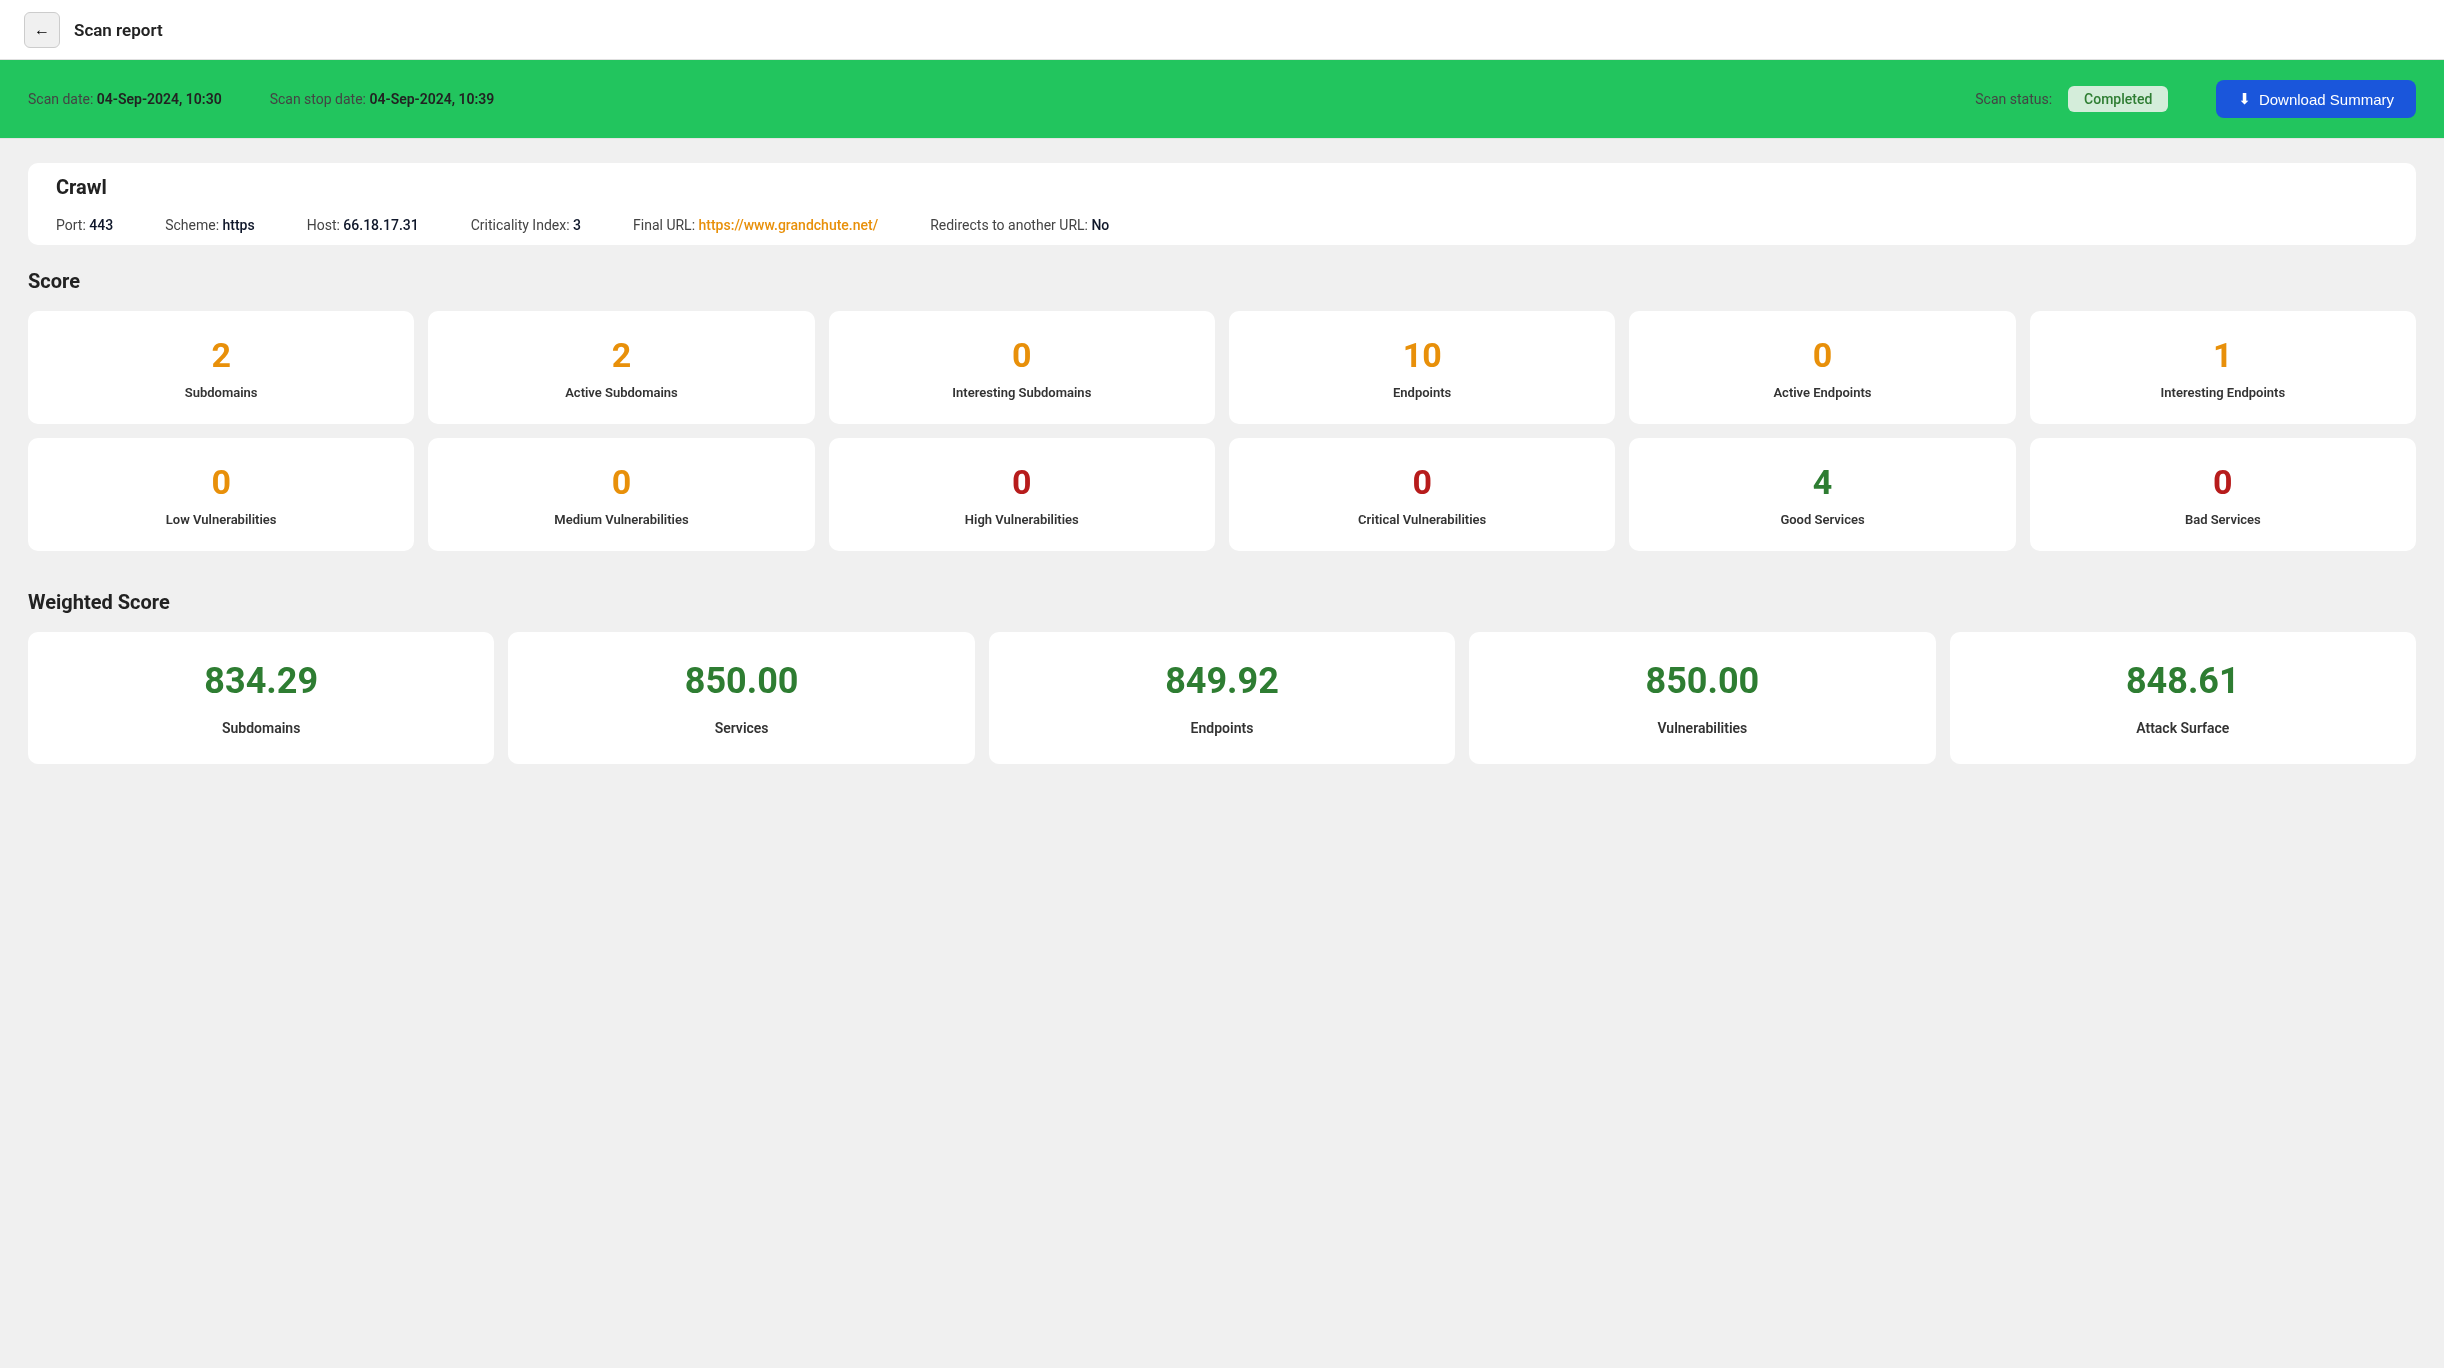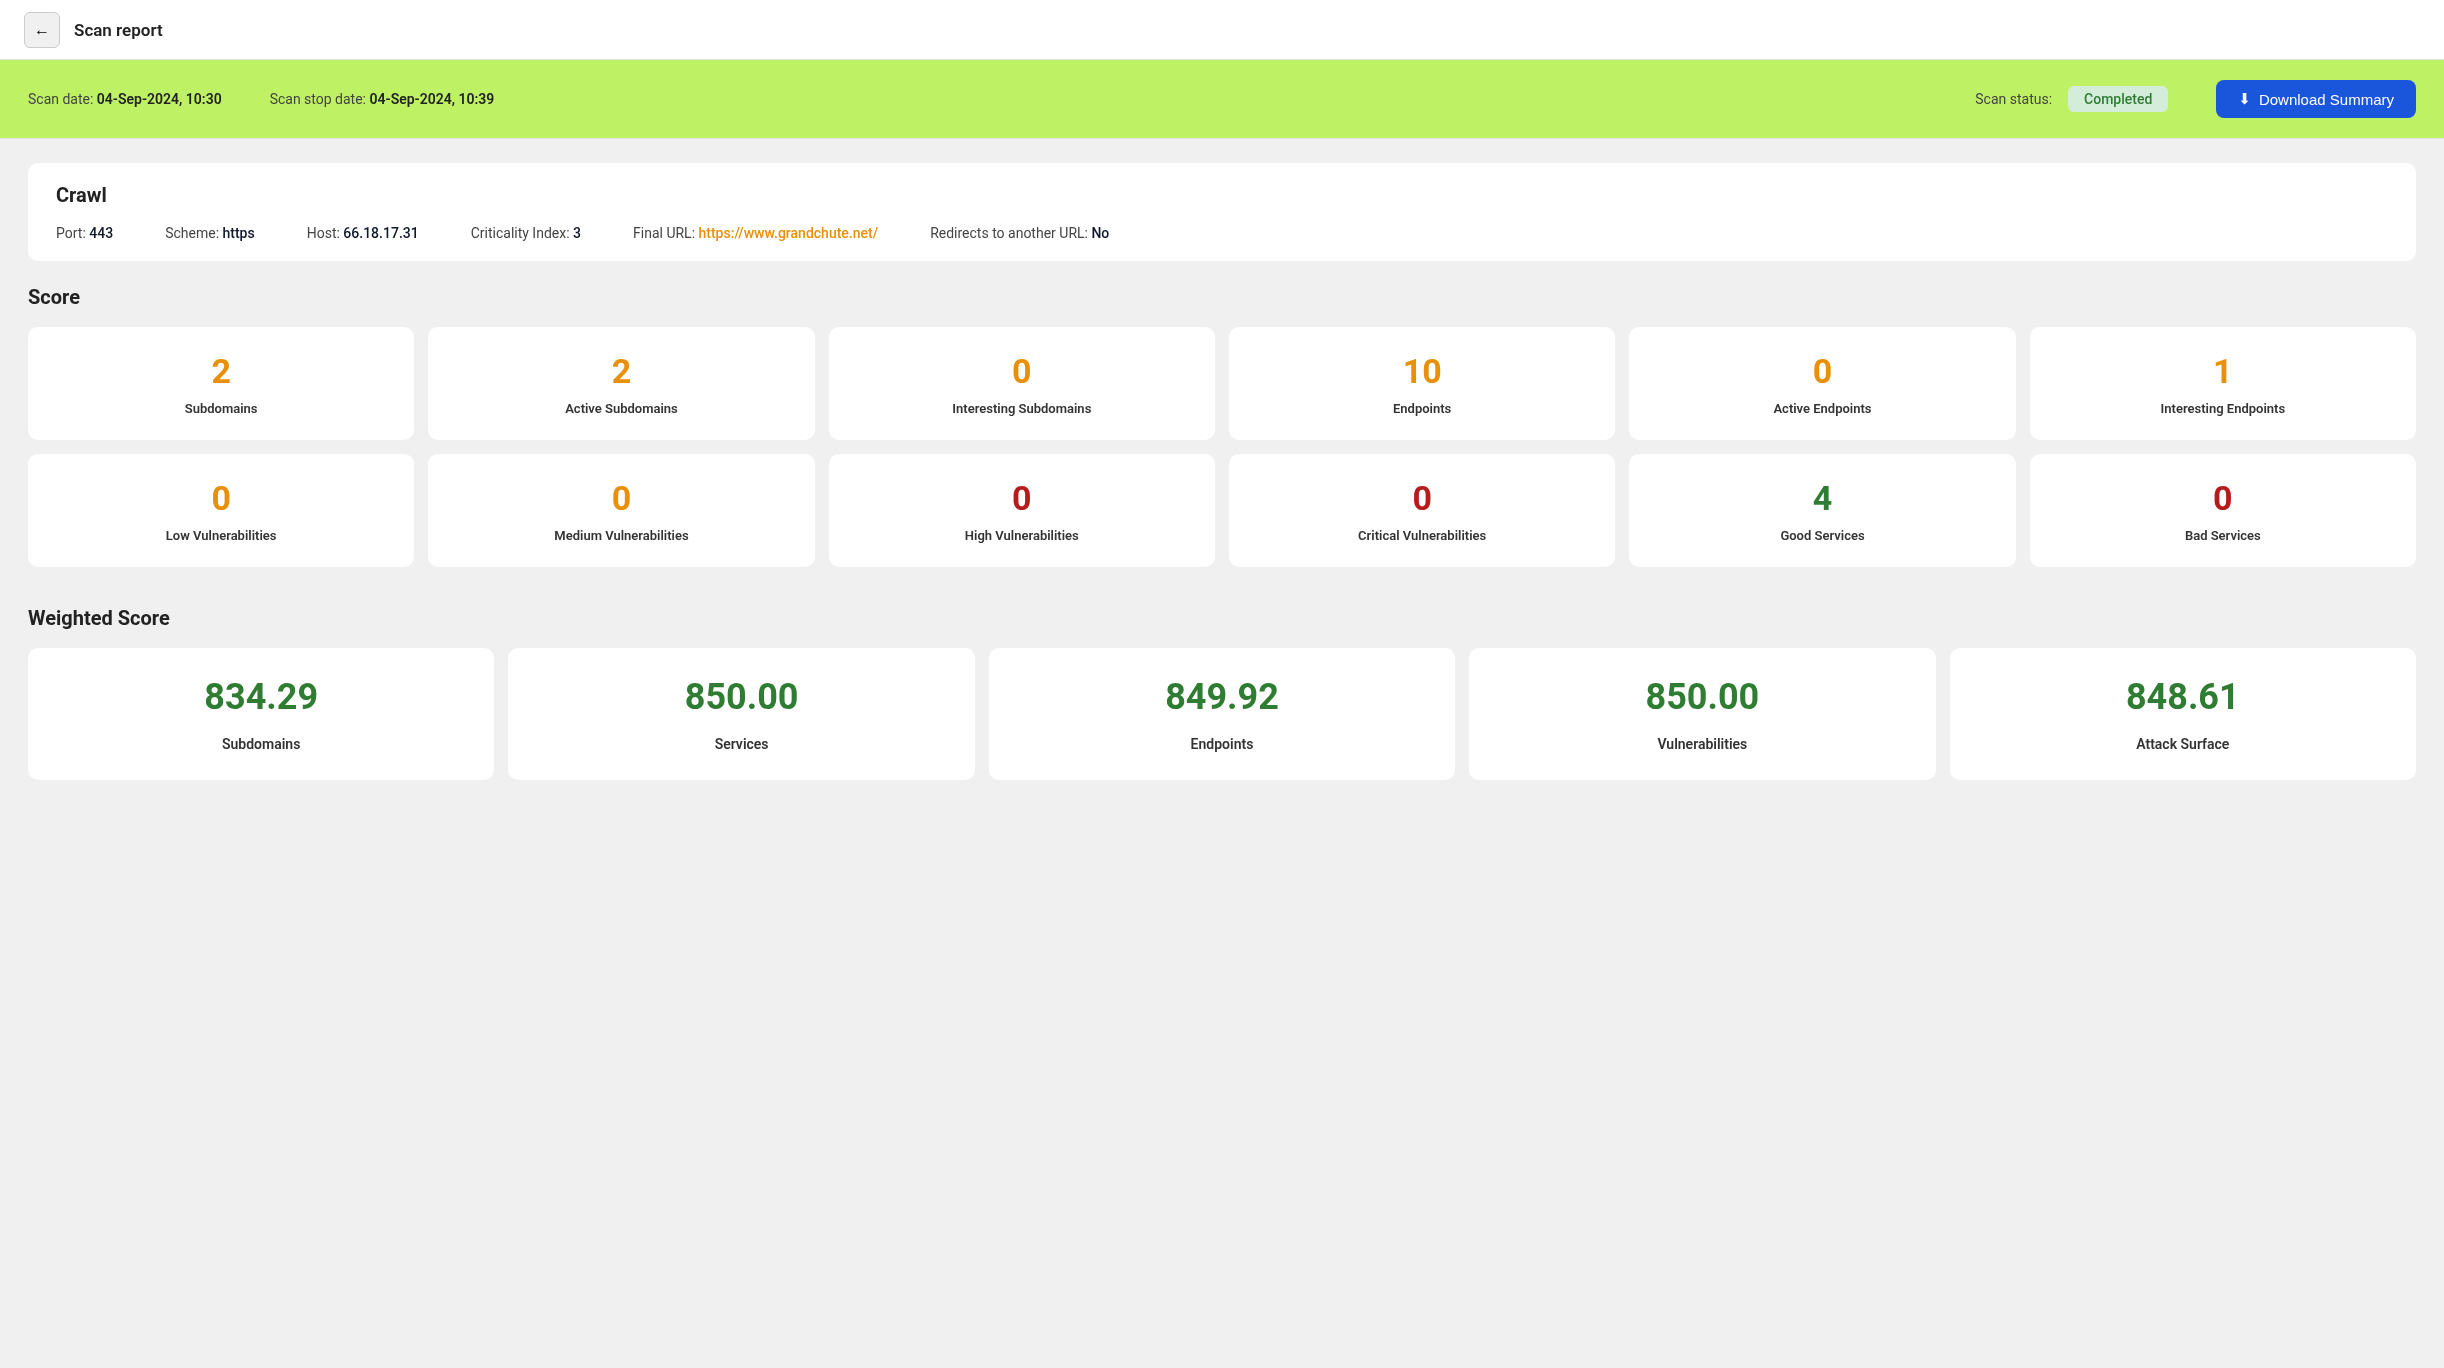--- a/index.html
+++ b/index.html
@@ -28,21 +28,21 @@
       justify-content: center;
       cursor: pointer;
       margin-right: 14px;
       font-size: 16px;
     }
     .page-title {
       font-size: 17px;
       font-weight: 600;
     }
     .meta-bar {
-      background: #bef264;
+      background: #22c55e;
       padding: 20px 28px;
       display: flex;
       align-items: center;
       gap: 0;
       border-bottom: 1px solid #e4e4e4;
     }
     .meta-item {
       margin-right: 48px;
       font-size: 14px;
       color: #444;
@@ -87,21 +87,21 @@
       padding: 24px 28px;
     }
     .section-title {
       font-size: 20px;
       font-weight: 700;
       margin-bottom: 18px;
     }
     .crawl-section {
       background: #fff;
       border-radius: 10px;
-      padding: 20px 28px;
+      padding: 12px 28px;
       margin-bottom: 24px;
     }
     .crawl-details {
       margin-top: 16px;
       display: flex;
       flex-wrap: wrap;
       gap: 0;
       align-items: center;
     }
     .crawl-item {

